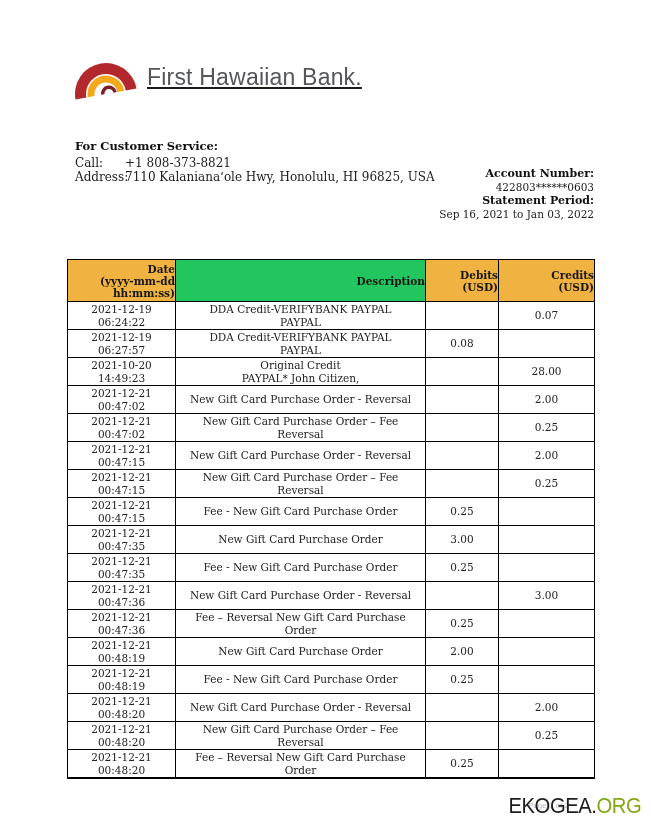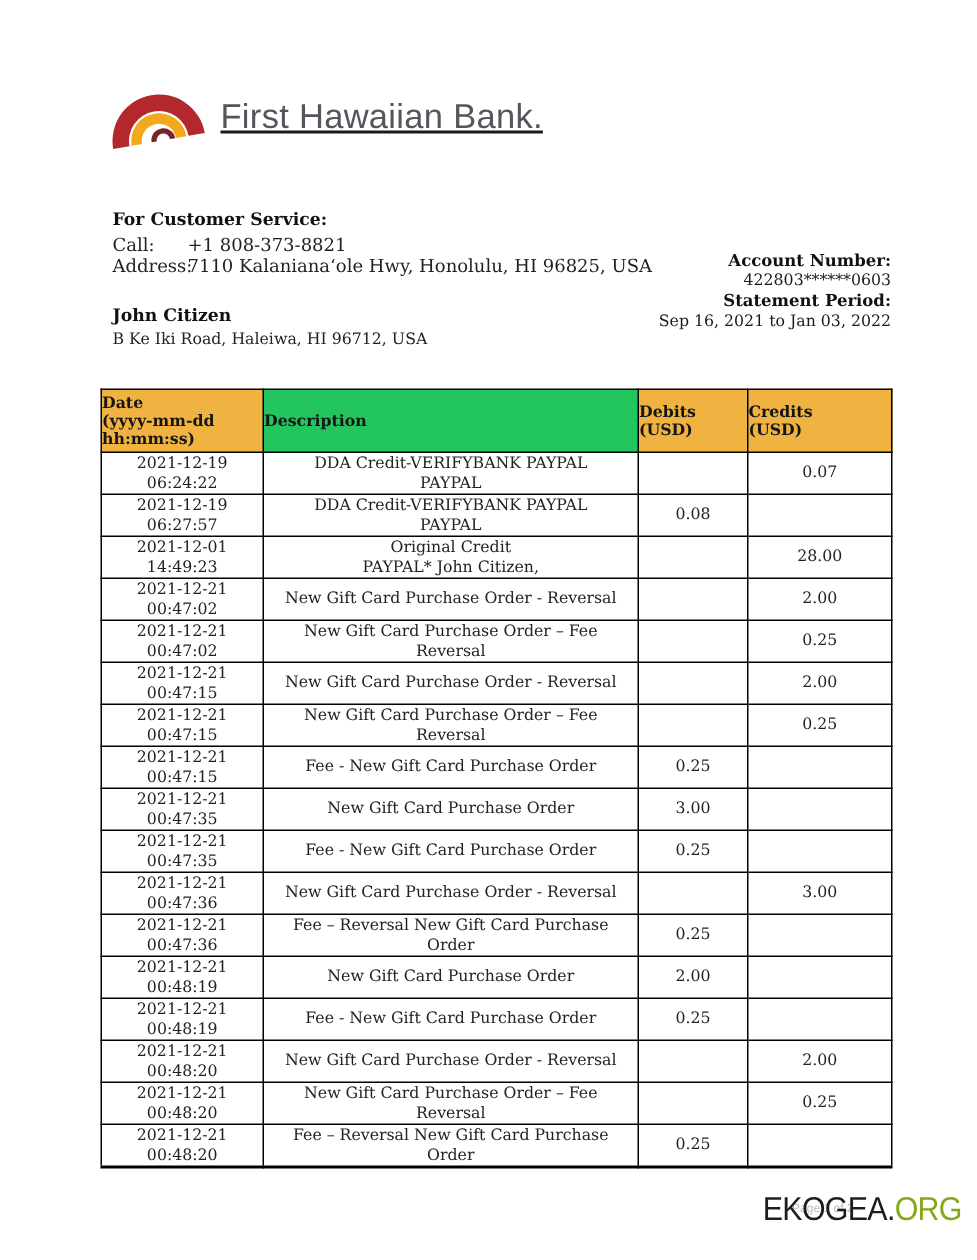--- a/index.html
+++ b/index.html
@@ -32,21 +32,21 @@
   .customer-address { margin-top:3px; color:#222; }
 
   
   .statement-table {
     position:absolute; left:67px; top:259px; width:527px;
     border-collapse:collapse; font-size:10.5px; table-layout:fixed;
   }
   .statement-table th, .statement-table td { border:1px solid #000; }
   .statement-table { border:1.5px solid #000; border-bottom-width:2.5px; }
   .statement-table th {
-    height:42px; font-weight:bold; text-align:left; vertical-align:middle;
+    height:42px; font-weight:bold; text-align:right; vertical-align:middle;
     white-space:pre-line; line-height:12px; font-size:10.5px; color:#161616;
   }
   .statement-table td {
     height:26px; text-align:center; vertical-align:middle;
     white-space:pre-line; line-height:12.5px; padding:1px 3px; color:#222;
   }
 
   
   .page-label {
     position:absolute; right:82px; top:801px; font-size:8px; color:#b9bac4;
@@ -87,24 +87,20 @@
     </div>
   </div>
 
   <div class="account-block">
     <div class="b">Account Number:</div>
     <div>422803******0603</div>
     <div class="b">Statement Period:</div>
     <div>Sep 16, 2021 to Jan 03, 2022</div>
   </div>
 
-  <div class="customer-block">
-    <div class="customer-name">John Citizen</div>
-    <div class="customer-address">B Ke Iki Road, Haleiwa, HI 96712, USA</div>
-  </div>
 
   <table class="statement-table">
     <colgroup>
       <col style="width:108px">
       <col style="width:250px">
       <col style="width:73px">
       <col style="width:96px">
     </colgroup>
     <thead>
       <tr>
@@ -129,21 +125,21 @@
         </tr>
         <tr>
           <td>2021-12-19
 06:27:57</td>
           <td>DDA Credit-VERIFYBANK PAYPAL
 PAYPAL</td>
           <td>0.08</td>
           <td></td>
         </tr>
         <tr>
-          <td>2021-12-01
+          <td>2021-10-20
 14:49:23</td>
           <td>Original Credit
 PAYPAL* John Citizen,</td>
           <td></td>
           <td>28.00</td>
         </tr>
         <tr>
           <td>2021-12-21
 00:47:02</td>
           <td>New Gift Card Purchase Order - Reversal</td>

